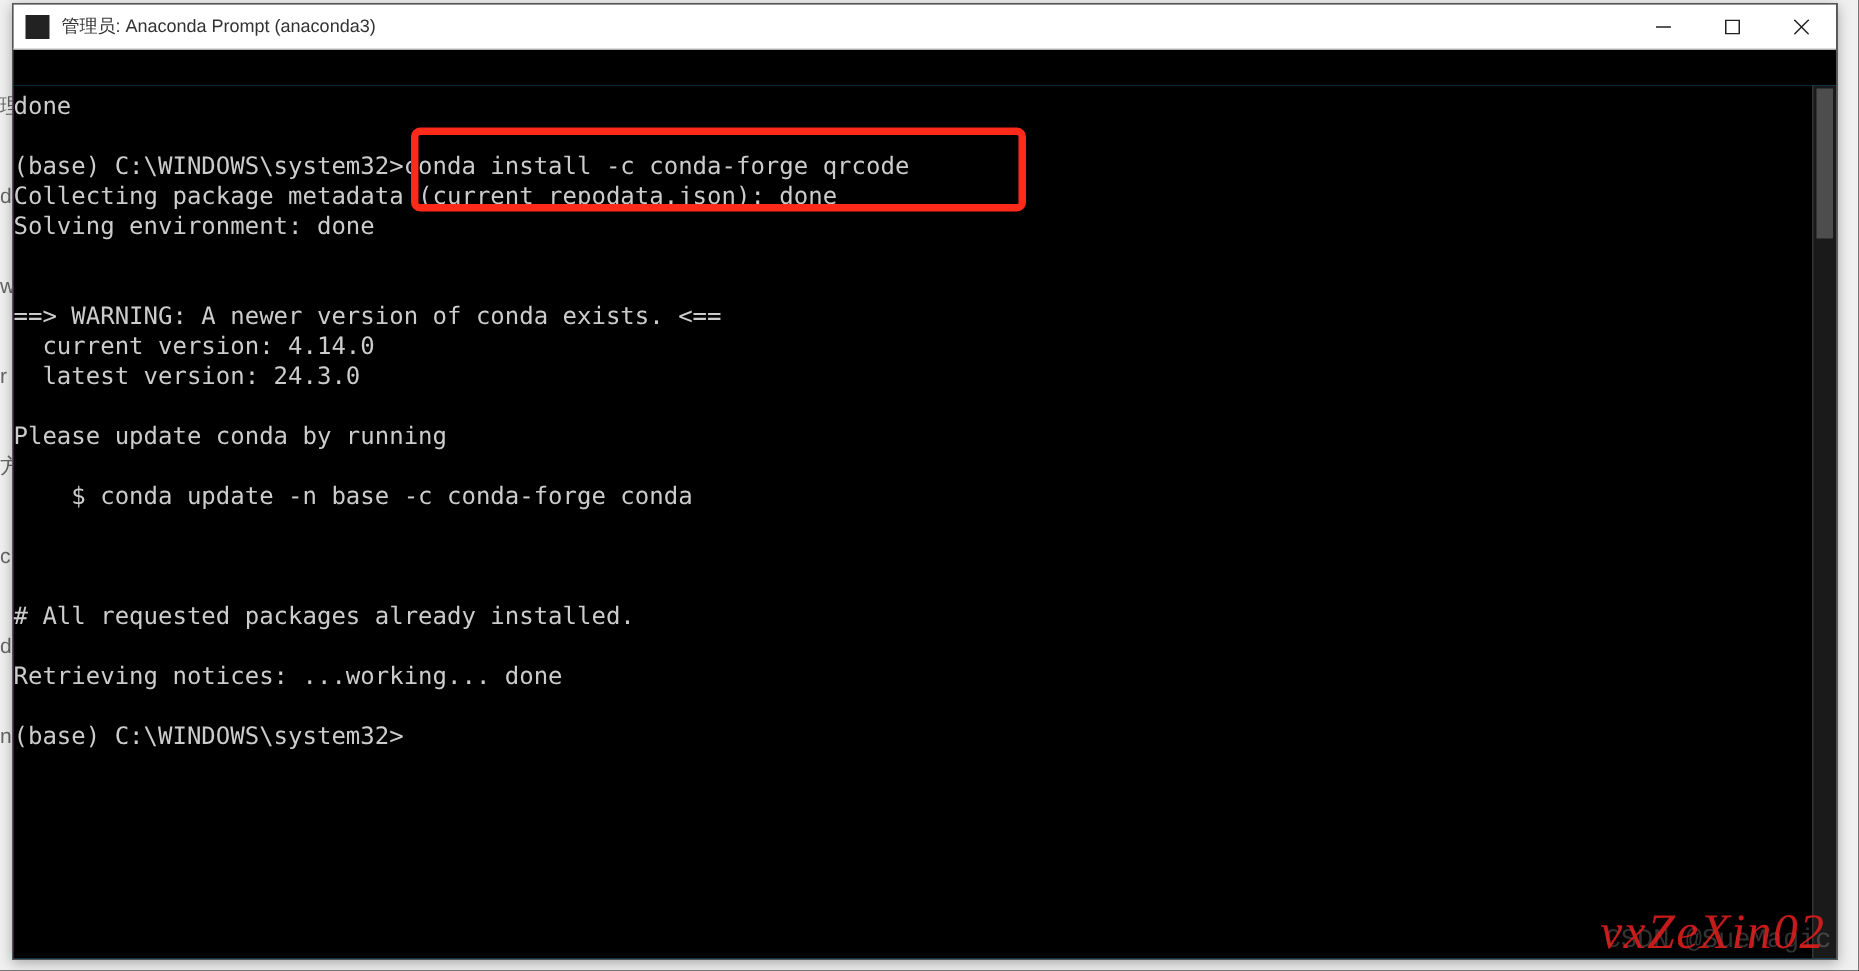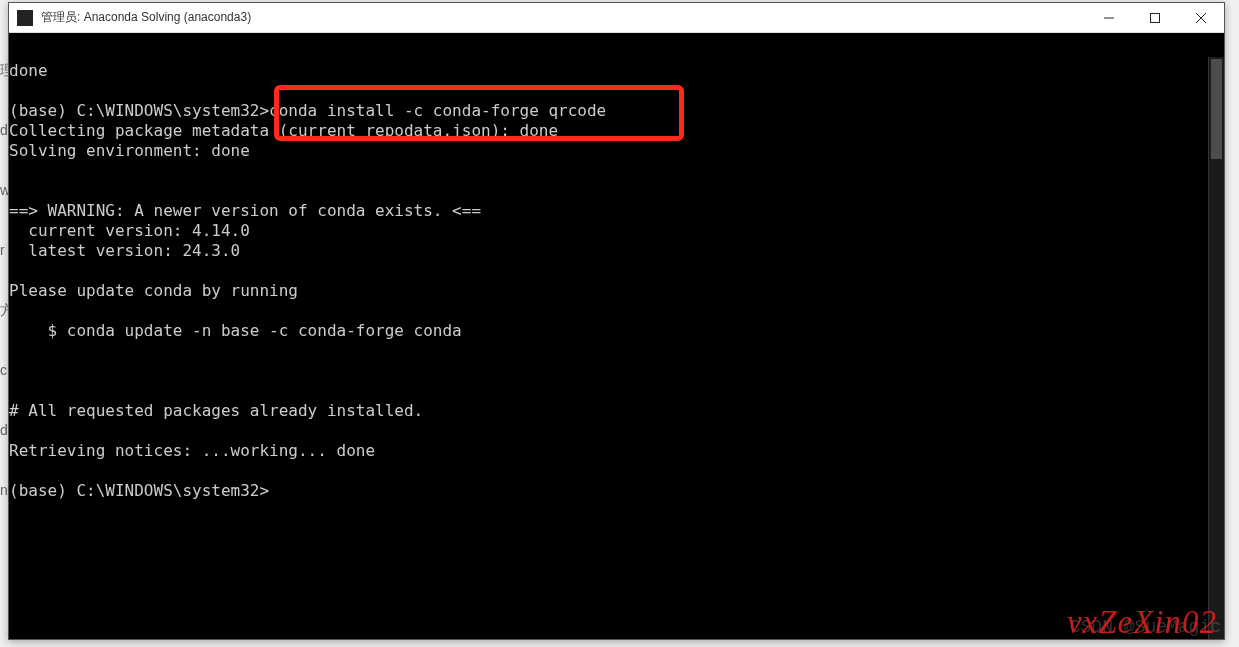--- a/index.html
+++ b/index.html
@@ -142,21 +142,21 @@
     <div>r</div>
     <div>方</div>
     <div>c</div>
     <div>d</div>
     <div>n</div>
   </div>
 
 <div class="window">
   <div class="titlebar">
     <div class="app-icon"></div>
-    <div class="title">管理员: Anaconda Solving (anaconda3)</div>
+    <div class="title">管理员: Anaconda Prompt (anaconda3)</div>
     <div class="controls">
       <div class="ctrl">
         <svg viewBox="0 0 10 10">
             <line x1="0" y1="5" x2="10" y2="5"></line>
           </svg>
       </div>
       <div class="ctrl">
         <svg viewBox="0 0 10 10">
             <rect x="0.5" y="0.5" width="9" height="9"></rect>
           </svg>

